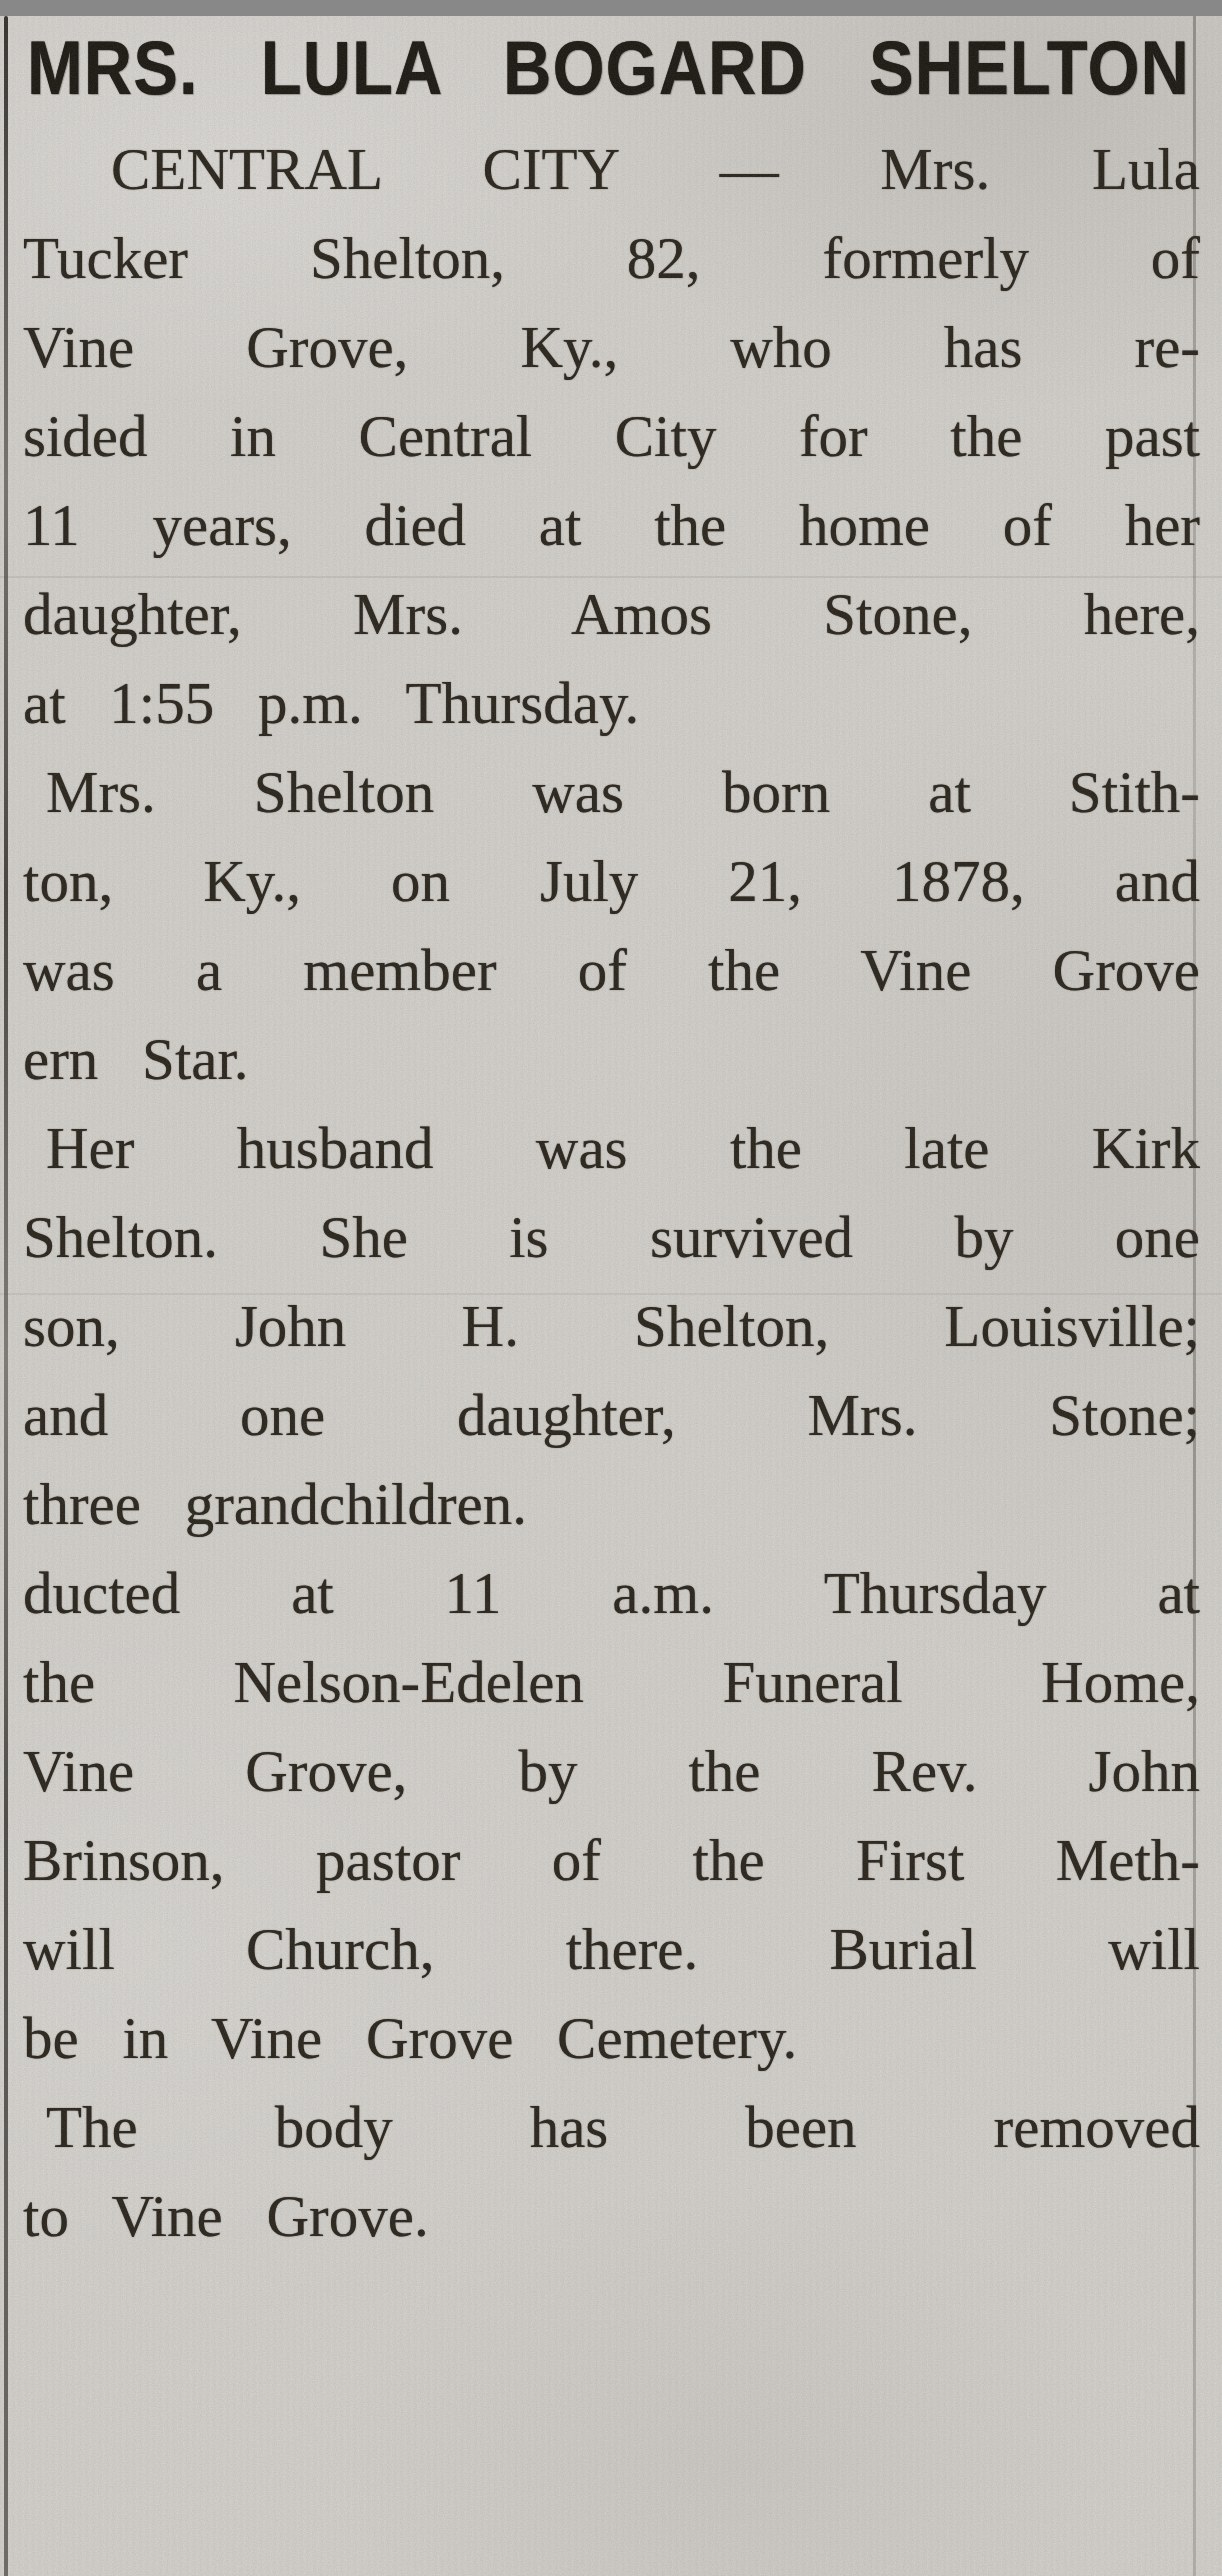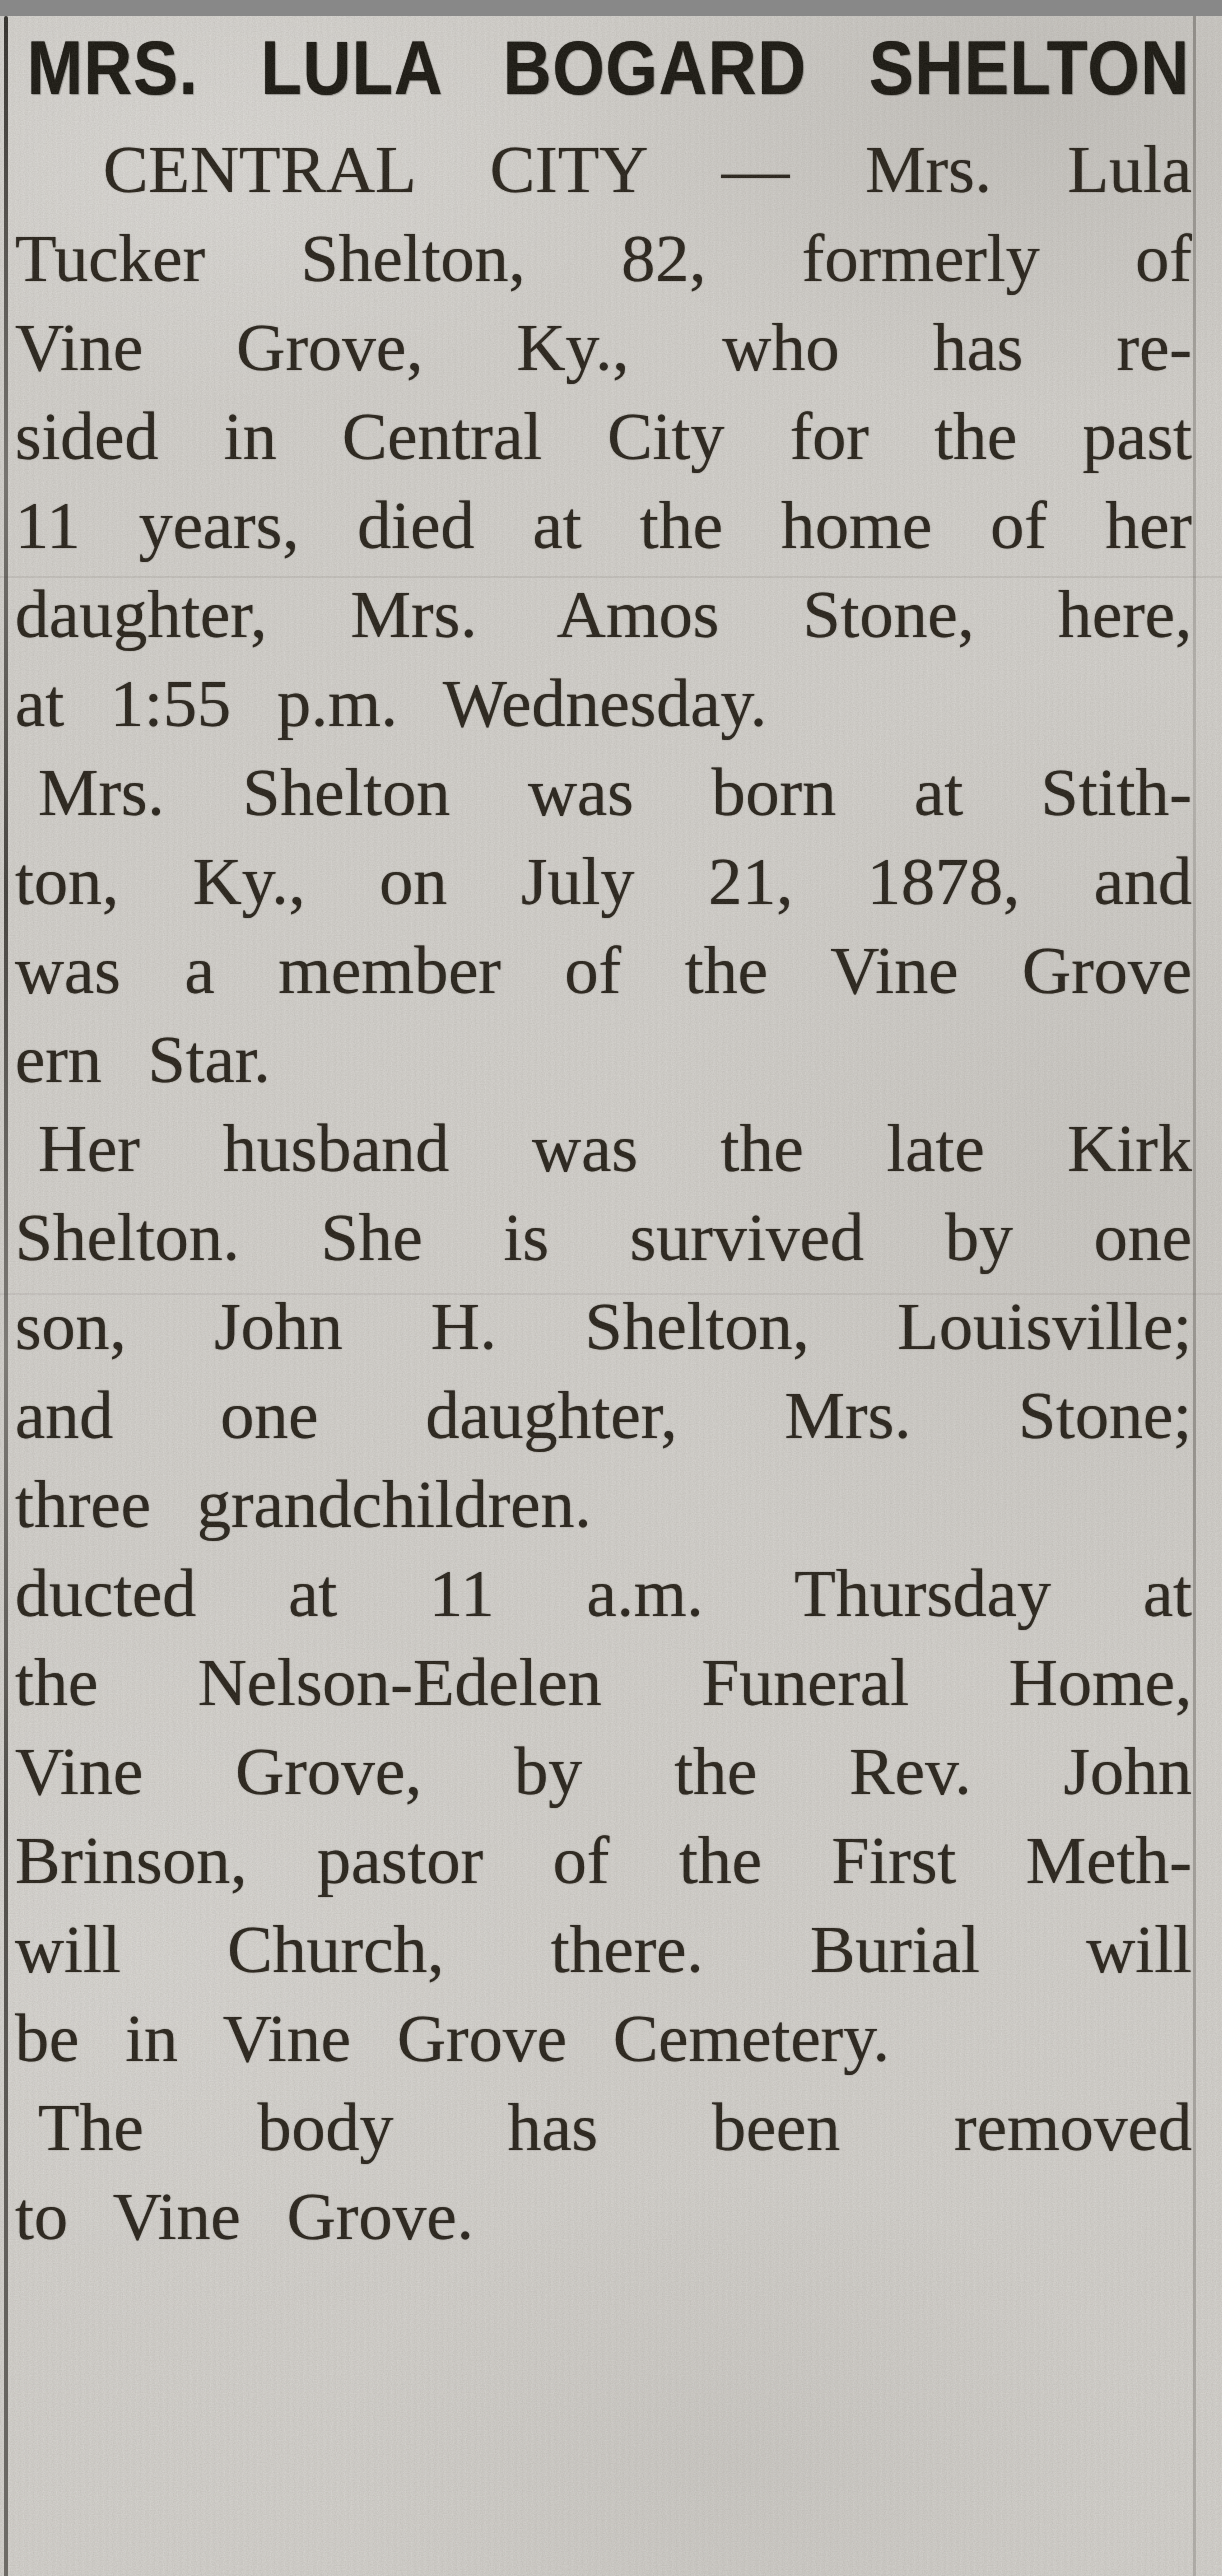--- a/index.html
+++ b/index.html
@@ -42,22 +42,22 @@
     letter-spacing: 1px;
     color: #17150f;
     text-align: justify;
     text-align-last: justify;
     white-space: nowrap;
     transform: scaleY(1.12);
     transform-origin: top left;
     text-shadow: 0 0 1px rgba(20,18,14,0.8), 1px 1px 1px rgba(20,18,14,0.25);
   }
   .bodytext {
-    position: absolute; left: 15px; top: 109px; width: 1177px;
-    font-size: 68px;
+    position: absolute; left: 23px; top: 109px; width: 1177px;
+    font-size: 59px;
     color: #262119;
     text-shadow: 0 0 1.2px rgba(40,35,28,0.75);
   }
   .ln {
     height: 89px;
     line-height: 89px;
     text-align: justify;
     text-align-last: justify;
     word-spacing: 5.7px;
     white-space: nowrap;
@@ -92,21 +92,21 @@
   <div class="headline">MRS. LULA BOGARD SHELTON</div>
 
   <div class="bodytext">
 
     <div class="ln ind-deep">CENTRAL CITY — Mrs. Lula</div>
     <div class="ln">Tucker Shelton, 82, formerly of</div>
     <div class="ln">Vine Grove, Ky., who has re-</div>
     <div class="ln">sided in Central City for the past</div>
     <div class="ln">11 years, died at the home of her</div>
     <div class="ln">daughter, Mrs. Amos Stone, here,</div>
-    <div class="ln last">at 1:55 p.m. Wednesday.</div>
+    <div class="ln last">at 1:55 p.m. Thursday.</div>
 
     <div class="ln ind">Mrs. Shelton was born at Stith-</div>
     <div class="ln">ton, Ky., on July 21, 1878, and</div>
     <div class="ln">was a member of the Vine Grove</div>
     <div class="ln last">ern Star.</div>
 
     <div class="ln ind">Her husband was the late Kirk</div>
     <div class="ln">Shelton. She is survived by one</div>
     <div class="ln">son, John H. Shelton, Louisville;</div>
     <div class="ln">and one daughter, Mrs. Stone;</div>

